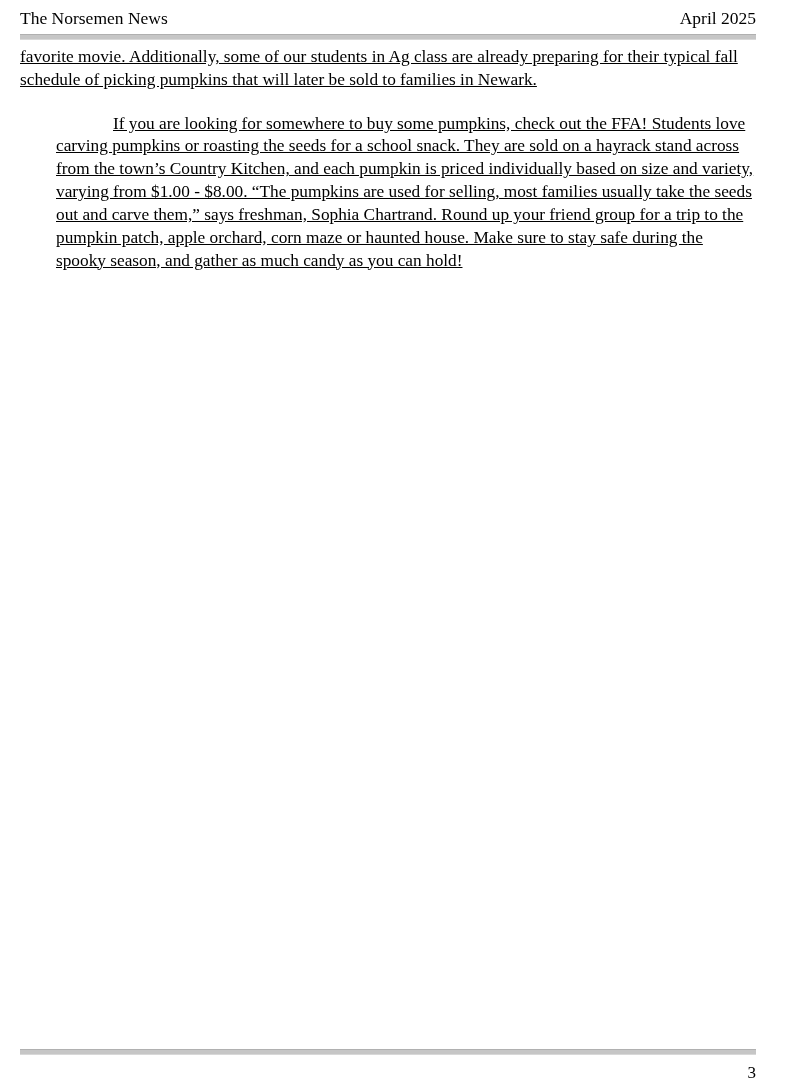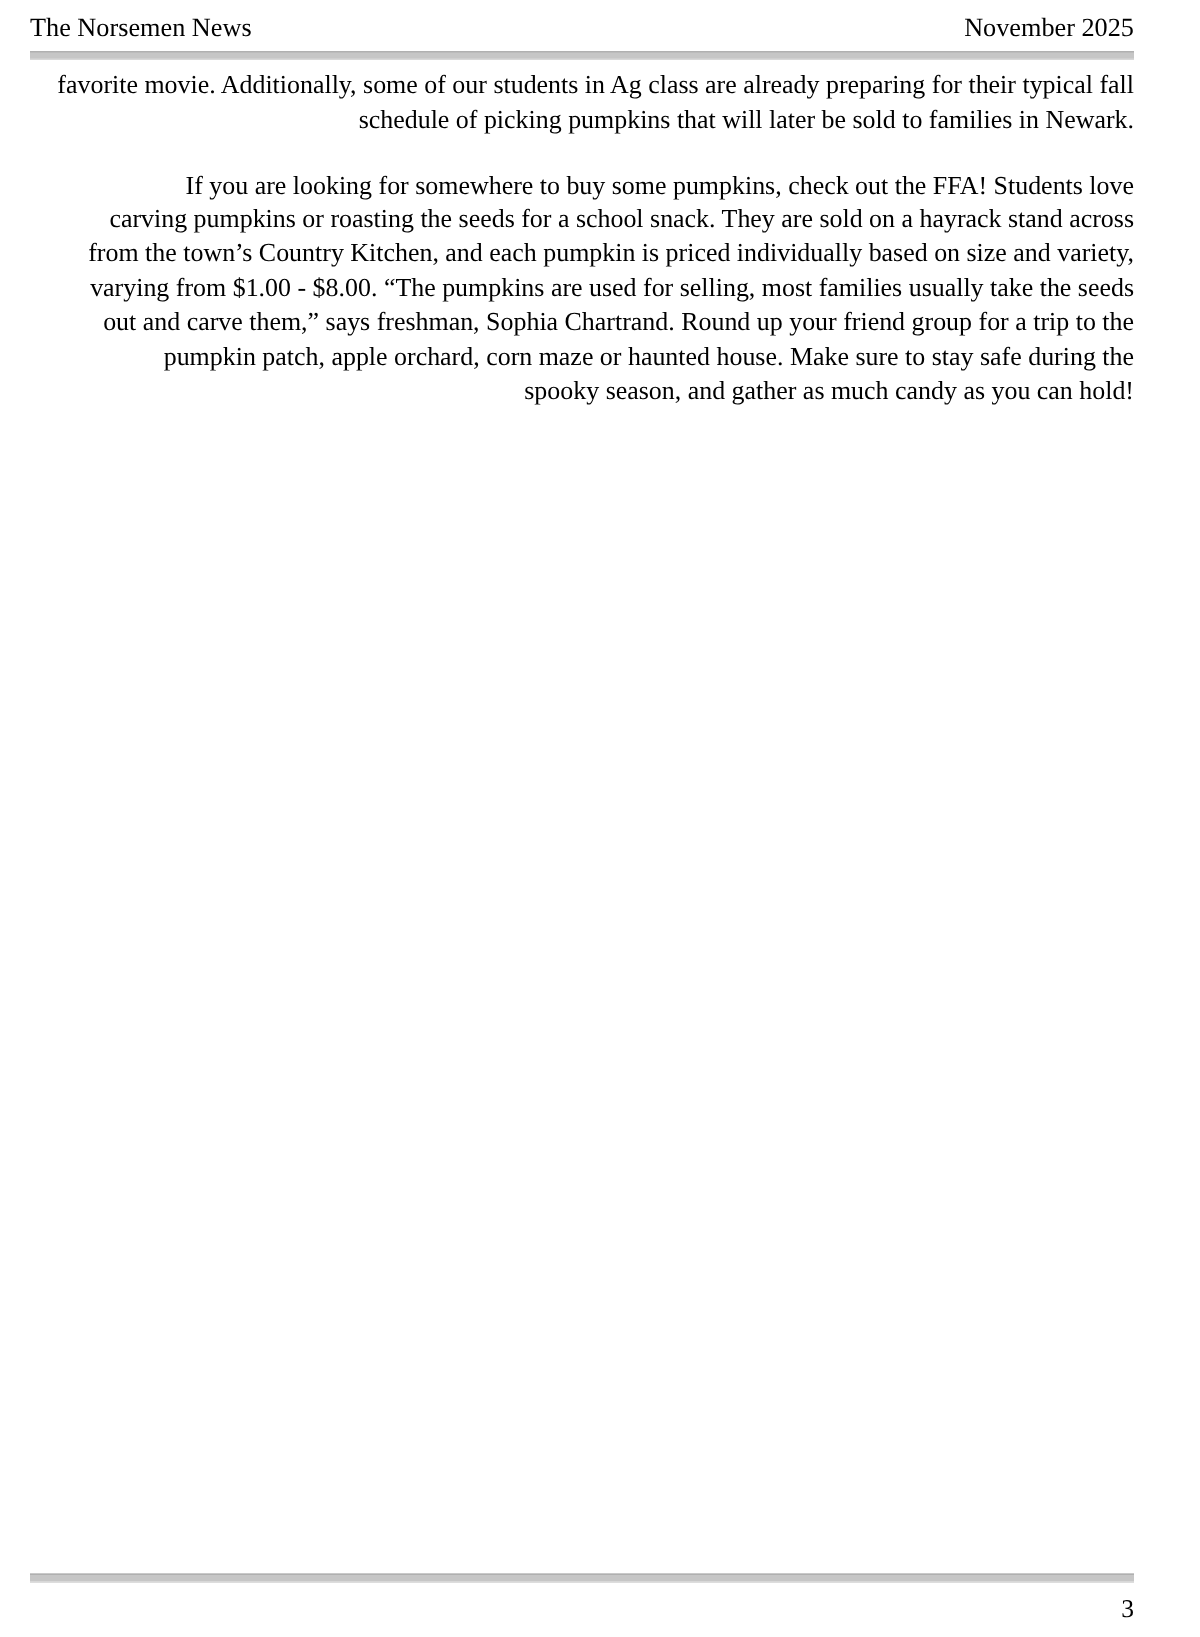--- a/index.html
+++ b/index.html
@@ -39,21 +39,22 @@
   .header-rule {
     margin-top: 5px;
     height: 4px;
     background: #c6c6c6;
     border-top: 1px solid #b0b0b0;
     border-bottom: 1px solid #d8d8d8;
   }
   .body-text {
     font-size: 17.3px;
     line-height: 1.32;
-    text-align: right;
+    text-align: left;
+    text-decoration: underline;
   }
   .para {
     margin: 0;
   }
   .para-continued {
     margin-top: 6px;
   }
   .para-indent {
     margin-top: 21px;
     text-indent: 57px;
@@ -77,21 +78,21 @@
     line-height: 1.2;
   }
 </style>
 </head>
 <body>
 
 <div class="page">
 
   <div class="header">
     <div class="header-left">The Norsemen News</div>
-    <div class="header-right">November 2025</div>
+    <div class="header-right">April 2025</div>
   </div>
   <div class="header-rule"></div>
 
   <div class="body-text">
     <p class="para para-continued">favorite movie. Additionally, some of our students in Ag class are already preparing for their typical fall schedule of picking pumpkins that will later be sold to families in Newark.</p>
     <p class="para para-indent">If you are looking for somewhere to buy some pumpkins, check out the FFA! Students love carving pumpkins or roasting the seeds for a school snack. They are sold on a hayrack stand across from the town’s Country Kitchen, and each pumpkin is priced individually based on size and variety, varying from $1.00 - $8.00. “The pumpkins are used for selling, most families usually take the seeds out and carve them,” says freshman, Sophia Chartrand. Round up your friend group for a trip to the pumpkin patch, apple orchard, corn maze or haunted house. Make sure to stay safe during the spooky season, and gather as much candy as you can hold!</p>
   </div>
 
   <div class="footer-rule"></div>
   <div class="page-number">3</div>

